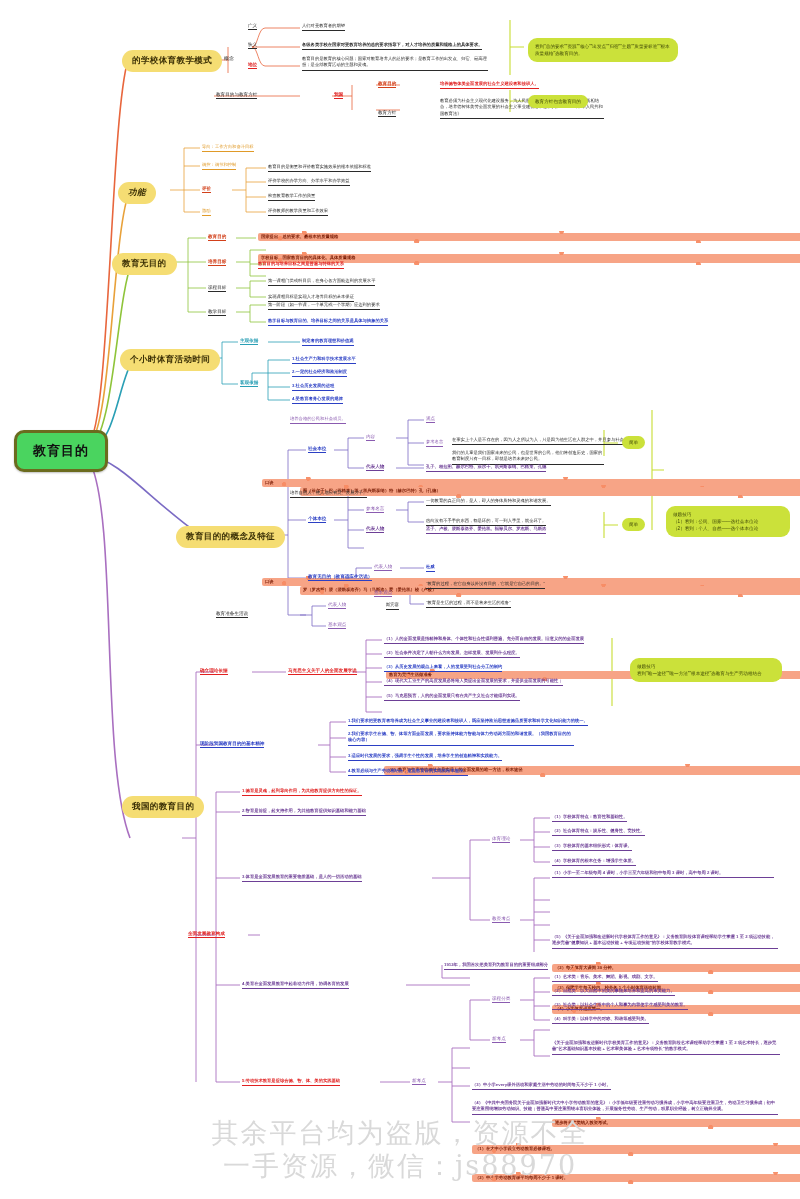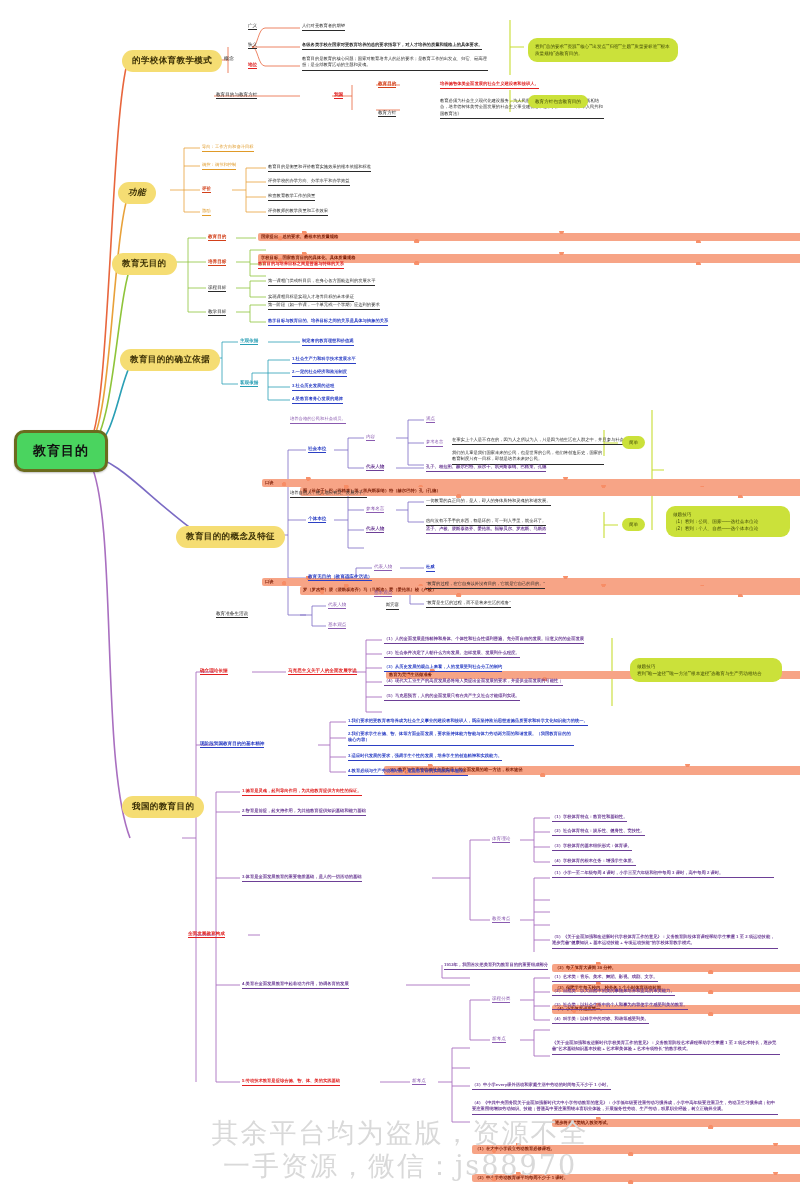--- a/index.html
+++ b/index.html
@@ -311,21 +311,21 @@
   <div class="node leaf ul c-red" style="left:258px;top:261px;">教育目的与培养目标之间是普遍与特殊的关系</div>
 
   <div class="node lbl ul c-dark" style="left:208px;top:285px;">课程目标</div>
   <div class="node leaf ul c-dark" style="left:268px;top:278px;">第一课程门类或科目后，在身心各方面能达到的发展水平</div>
   <div class="node leaf ul c-dark" style="left:268px;top:294px;">实现课程目标是实现人才培养目标的基本保证</div>
 
   <div class="node lbl ul c-dark" style="left:208px;top:309px;">教学目标</div>
   <div class="node leaf ul c-dark" style="left:268px;top:302px;">第一阶段（如一节课，一个单元或一个学期）应达到的要求</div>
   <div class="node leaf ul c-blue" style="left:268px;top:318px;">教学目标与教育目的、培养目标之间的关系是具体与抽象的关系</div>
 
-  <div class="node pill" style="left:120px;top:349px;">教育目的的确立依据</div>
+  <div class="node pill" style="left:120px;top:349px;">个小时体育活动时间</div>
 
   <div class="node lbl ul c-teal bold" style="left:240px;top:338px;">主观依据</div>
   <div class="node leaf ul c-blue" style="left:302px;top:338px;">制定者的教育理想和价值观</div>
 
   <div class="node lbl ul c-teal bold" style="left:240px;top:380px;">客观依据</div>
   <div class="node leaf ul c-blue" style="left:292px;top:356px;">1.社会生产力和科学技术发展水平</div>
   <div class="node leaf ul c-blue" style="left:292px;top:369px;">2.一定的社会经济和政治制度</div>
   <div class="node leaf ul c-blue" style="left:292px;top:383px;">3.社会历史发展的进程</div>
   <div class="node leaf ul c-blue" style="left:292px;top:396px;">4.受教育者身心发展的规律</div>
 

